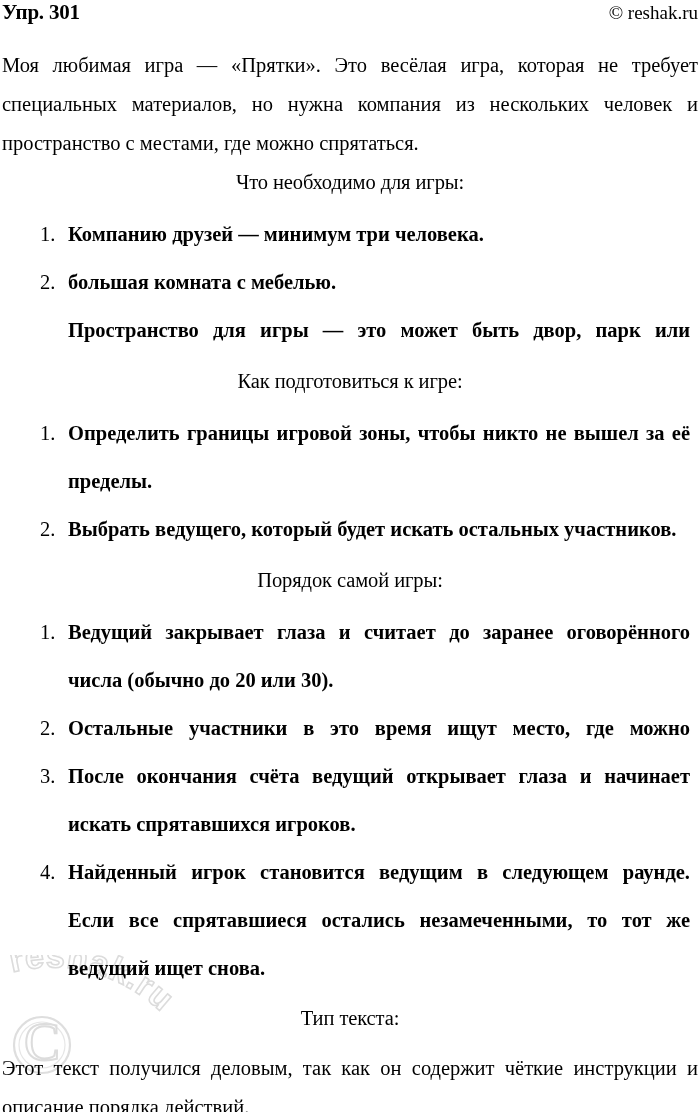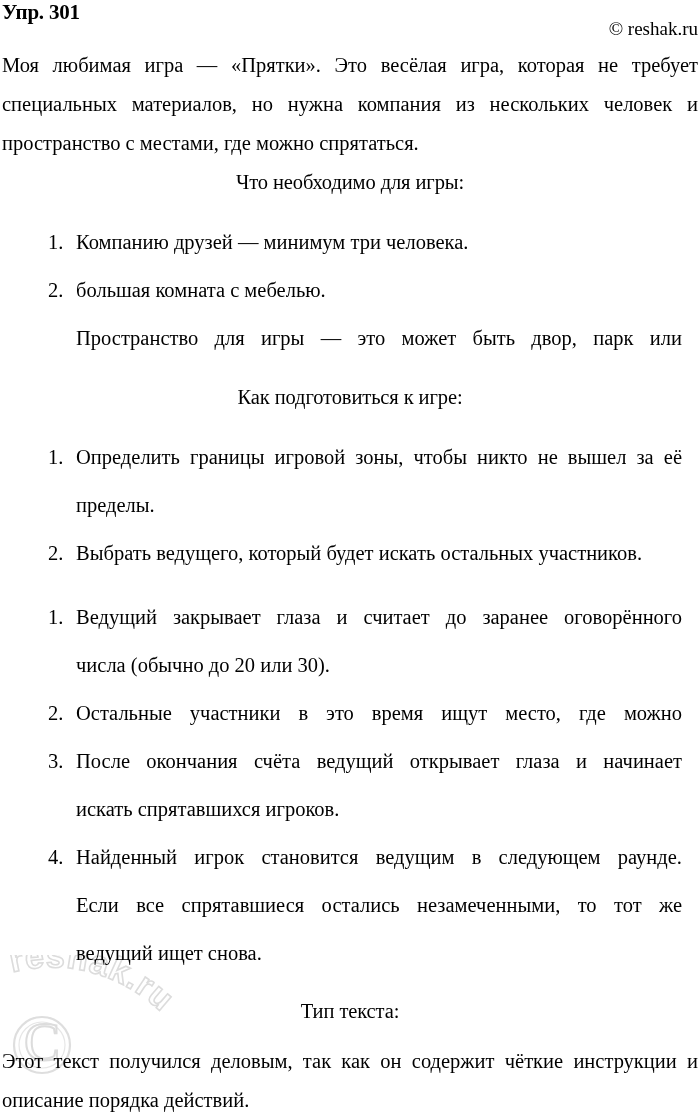--- a/index.html
+++ b/index.html
@@ -40,21 +40,21 @@
     top: 0px;
     font-size: 21px;
     font-weight: bold;
     letter-spacing: -0.2px;
     line-height: 24px;
     white-space: nowrap;
   }
   .header-copyright {
     position: absolute;
     right: 2px;
-    top: 17px;
+    top: 1px;
     font-size: 19px;
     font-weight: normal;
     line-height: 24px;
     white-space: nowrap;
   }
 
   
   .content {
     position: absolute;
     left: 0;
@@ -85,24 +85,25 @@
     font-weight: normal;
     line-height: 39px;
     text-align: center;
     letter-spacing: -0.1px;
   }
   h2.section-heading.tight {
     line-height: 36px;
   }
 
   ol.steps {
-    margin: 16px;
+    margin: 8px;
     padding: 0;
     list-style: none;
     counter-reset: step;
+    font-weight: bold;
   }
   ol.steps > li {
     position: relative;
     counter-increment: step;
     padding-left: 58px;
     font-size: 20.5px;
     line-height: 48px;
     text-align: justify;
     text-justify: inter-word;
   }
@@ -187,20 +188,21 @@
     <ol class="steps">
       <li>
         <span class="ln j">Определить границы игровой зоны, чтобы никто не вышел за её</span>
         <span class="ln last">пределы.</span>
       </li>
       <li>
         <span class="ln last">Выбрать ведущего, который будет искать остальных участников.</span>
       </li>
     </ol>
 
+    <h2 class="section-heading">Порядок самой игры:</h2>
     <ol class="steps">
       <li>
         <span class="ln j">Ведущий закрывает глаза и считает до заранее оговорённого</span>
         <span class="ln last">числа (обычно до 20 или 30).</span>
       </li>
       <li>
         <span class="ln j">Остальные участники в это время ищут место, где можно</span>
       </li>
       <li>
         <span class="ln j">После окончания счёта ведущий открывает глаза и начинает</span>

